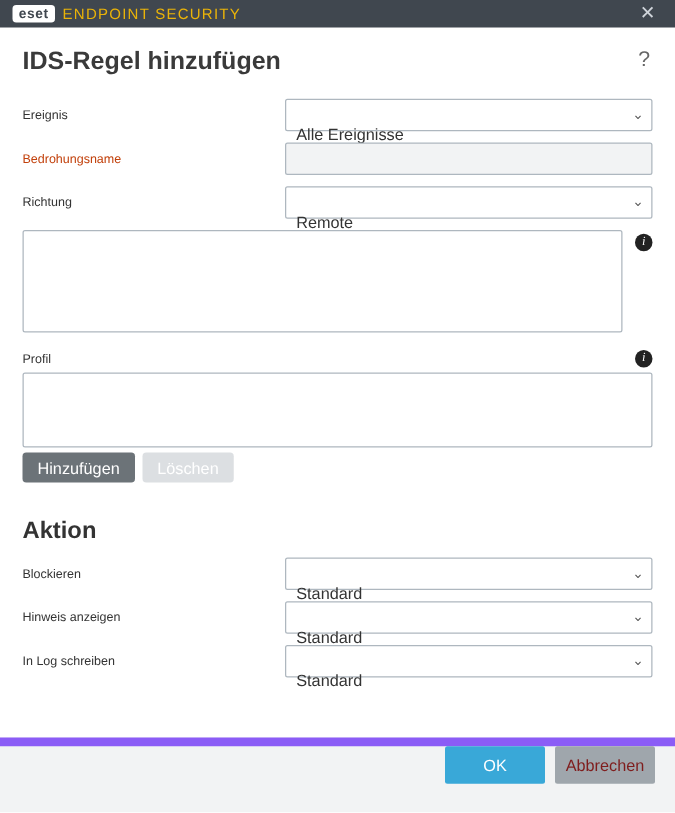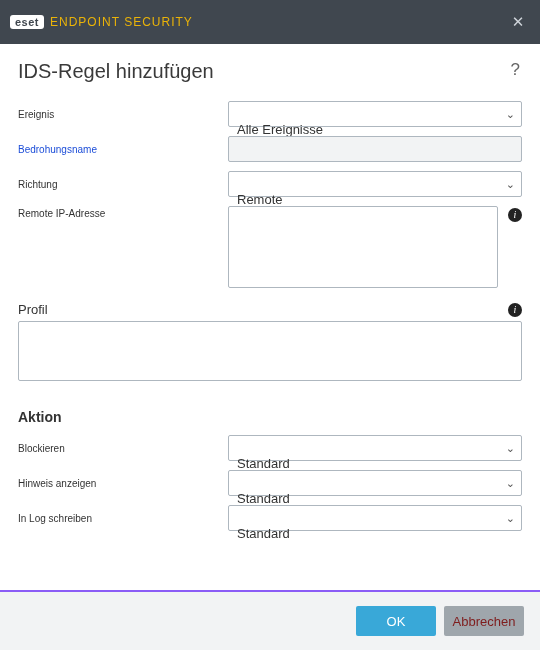--- a/index.html
+++ b/index.html
@@ -7,21 +7,21 @@
     font-family: "Segoe UI", Arial, sans-serif;
     font-size: 13px;
     color: #333;
     background: #fff;
     width: 540px;
     height: 650px;
     overflow: hidden;
     position: relative;
   }
   .titlebar {
-    height: 44px;
+    height: 22px;
     background: #40474f;
     color: #fff;
     display: flex;
     align-items: center;
     padding: 0 8px 0 10px;
   }
   .brand-box {
     background: #fff;
     color: #40474f;
     font-weight: 700;
@@ -49,21 +49,21 @@
   .content {
     padding: 16px 18px 0 18px;
   }
   .heading-row {
     display: flex;
     align-items: flex-start;
     margin-bottom: 18px;
   }
   .heading {
     font-size: 20px;
-    font-weight: 400;
+    font-weight: 700;
     color: #3a3a3a;
     flex: 1;
   }
   .help-q {
     font-size: 17px;
     color: #666;
     cursor: pointer;
     padding: 0 2px;
   }
   .row {
@@ -71,21 +71,21 @@
     align-items: center;
     margin-bottom: 9px;
     min-height: 26px;
   }
   .row .label {
     width: 210px;
     font-size: 10px;
     color: #333;
     flex-shrink: 0;
   }
-  .row .label.disabled { color: #1d4ed8; }
+  .row .label.disabled { color: #c2410c; }
   .row .label.mt { align-self: flex-start; padding-top: 2px; }
   .field-area { flex: 1; display: flex; align-items: center; }
   .field-area .info {
     width: 18px; text-align: right;
     font-size: 13px; color: #222;
   }
   .select {
     flex: 1;
     height: 26px;
     border: 1px solid #aeb7bf;
@@ -134,52 +134,52 @@
     border: 1px solid #aeb7bf;
     border-radius: 2px;
     background:#fff;
     resize: none;
     padding: 4px 6px;
     font-family: inherit;
     font-size: 13px;
   }
   .profil-section { margin-top: 14px; }
   .profil-label-row { display:flex; align-items:center; margin-bottom:4px; }
-  .profil-label-row .plabel { flex:1; font-size:13px; }
+  .profil-label-row .plabel { flex:1; font-size:10px; }
   .profil-box {
     border: 1px solid #aeb7bf;
     border-radius: 2px;
     height: 60px;
     background:#fff;
   }
   .profil-btns { display:flex; gap:6px; margin-top:4px; }
   .pill-btn {
     height: 24px;
     border: none;
     border-radius: 3px;
     padding: 0 12px;
     font-size: 13px;
     color: #fff;
     cursor: pointer;
   }
   .pill-add { background: #6c7378; }
   .pill-del { background: #dcdfe2; color:#fff; cursor:default; }
   .section-title {
-    font-size: 14px;
+    font-size: 19px;
     font-weight: 700;
     margin: 28px 0 10px 0;
   }
   .footer {
     position: absolute;
     left: 0; right: 0; bottom: 0;
     height: 60px;
     background: #f2f3f4;
-    border-top: 2px solid #8b5cf6;
+    border-top: 7px solid #8b5cf6;
     display: flex;
-    align-items: center;
+    align-items: flex-start;
     justify-content: flex-end;
     padding: 0 16px;
     gap: 8px;
   }
   .btn {
     min-width: 80px;
     height: 30px;
     border-radius: 2px;
     font-size: 13px;
     border: none;
@@ -238,33 +238,36 @@
     <div class="field-area">
       <div class="select">
         <span>Remote</span>
         <span class="chev">⌄</span>
       </div>
     </div>
   </div>
 
 
   <div class="row" style="align-items:flex-start;">
-    <div class="label mt">Remote IP-Adresse</div>
     <div class="field-area" style="align-items:flex-start;">
       <textarea class="textarea" style=""></textarea>
       <div class="info" style="margin-left:6px;"><span class="info-i">i</span></div>
     </div>
   </div>
 
   <div class="profil-section">
     <div class="profil-label-row">
       <div class="plabel">Profil</div>
       <span class="info-i">i</span>
     </div>
     <div class="profil-box"></div>
+    <div class="profil-btns">
+      <button class="pill-btn pill-add">Hinzufügen</button>
+      <button class="pill-btn pill-del">Löschen</button>
+    </div>
   </div>
 
   <div class="section-title">Aktion</div>
 
   <div class="row">
     <div class="label">Blockieren</div>
     <div class="field-area">
       <div class="select">
         <span>Standard</span>
         <span class="chev">⌄</span>

